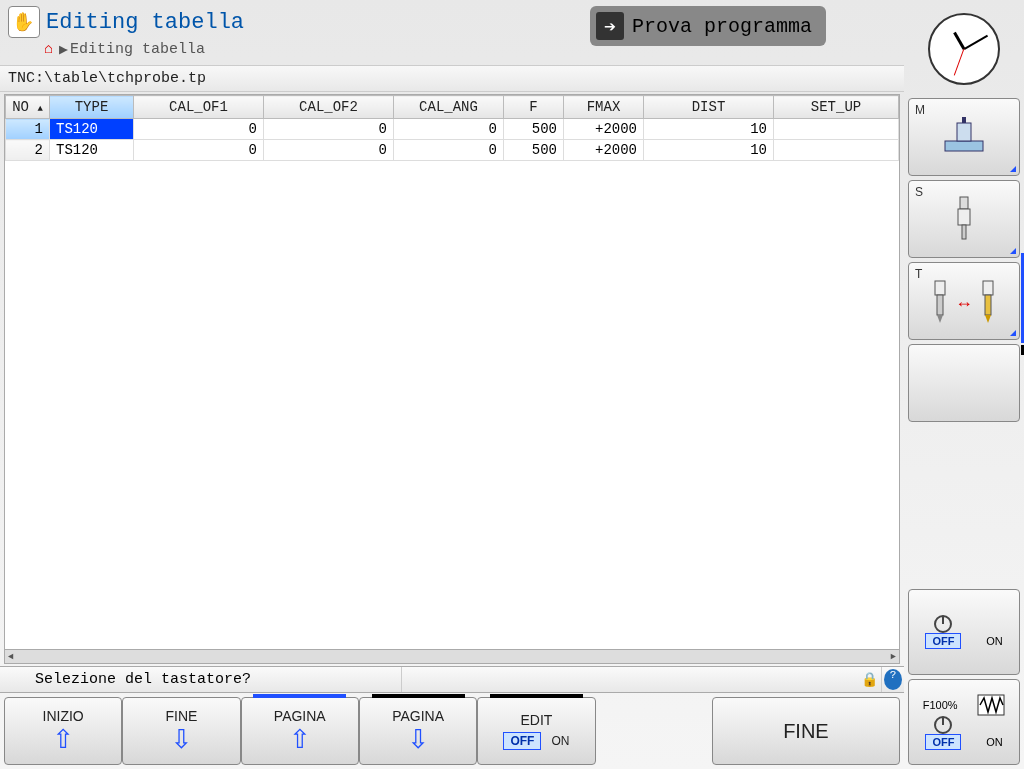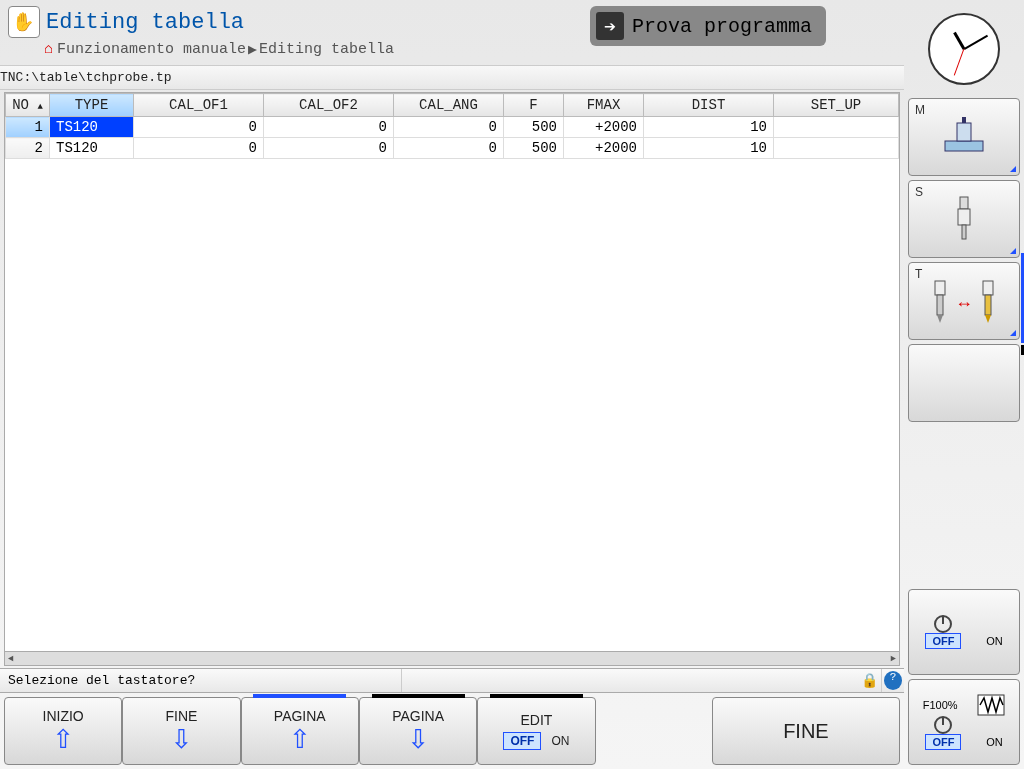--- a/index.html
+++ b/index.html
@@ -38,21 +38,21 @@
 .secondary-icon {
   width: 28px; height: 28px; background: #333; color: #fff;
   display: flex; align-items: center; justify-content: center;
   border-radius: 3px;
 }
 
 
 .filepath-bar {
   background: linear-gradient(to bottom, #f8f8f8, #e8e8e8);
   border-top: 1px solid #ccc; border-bottom: 1px solid #ccc;
-  padding: 4px 0; font-size: 13px; color: #222;
+  padding: 4px 8px; font-size: 15px; color: #222;
 }
 
 
 .table-wrap { flex: 1; background: #fff; margin: 2px 4px; border: 1px solid #aaa; overflow: hidden; display: flex; flex-direction: column; position: relative; }
 table { border-collapse: collapse; width: 100%; font-family: "Courier New", monospace; }
 th {
   background: linear-gradient(to bottom, #fafafa, #e5e5e5);
   border: 1px solid #bbb; padding: 3px 6px; font-weight: normal;
   font-size: 14px; color: #222; text-align: center;
 }
@@ -63,21 +63,21 @@
 tr.selected td.type-cell { background: #0040ff; color: #fff; }
 tr.selected td.row-no { background: linear-gradient(to bottom,#cde8ff,#a0d0ff); }
 .sort-ind { font-size: 9px; }
 .table-fill { flex: 1; }
 .hscroll { height: 14px; background: #ddd; border-top: 1px solid #aaa; display: flex; align-items: center; }
 .hscroll::before, .hscroll::after { content: "◄"; font-size: 9px; padding: 0 3px; color: #555; }
 .hscroll::after { content: "►"; margin-left: auto; }
 
 
 .prompt-bar { display: flex; background: linear-gradient(to bottom,#fafafa,#e8e8e8); border-top: 1px solid #aaa; border-bottom: 1px solid #aaa; }
-.prompt-text { flex: 1; padding: 4px 8px; font-size: 13px; border-right: 1px solid #ccc; }
+.prompt-text { flex: 1; padding: 4px 8px; font-size: 15px; border-right: 1px solid #ccc; margin-left: 27px; }
 .prompt-field { width: 480px; border-right: 1px solid #ccc; display:flex; align-items:center; justify-content:flex-end; padding-right:4px; }
 .lock-icon { width: 16px; color: #c90; }
 .help-icon { width: 18px; background:#2070c0; color:#fff; border-radius:50%; text-align:center; font-size:11px; margin:2px; }
 
 
 .softkey-row { display: flex; height: 76px; padding: 4px; }
 .softkey {
   flex: 1; background: linear-gradient(to bottom,#fafafa,#d8d8d8);
   border: 1px solid #888; border-radius: 4px;
   display: flex; flex-direction: column; align-items: center; justify-content: center;
@@ -134,21 +134,20 @@
       <div class="page-title">Editing tabella</div>
     </div>
 
     <div class="secondary-mode">
       <div class="secondary-icon">➔</div>
       <span>Prova programma</span>
     </div>
 
     <div class="breadcrumb">
       <span class="home-icon">⌂</span>
-      <span>Funzionamento manuale</span>
       <span class="bc-arrow">▶</span>
       <span>Editing tabella</span>
     </div>
 
     <div class="filepath-bar">TNC:\table\tchprobe.tp</div>
 
     <div class="table-wrap">
       <table>
         <thead>
           <tr>

